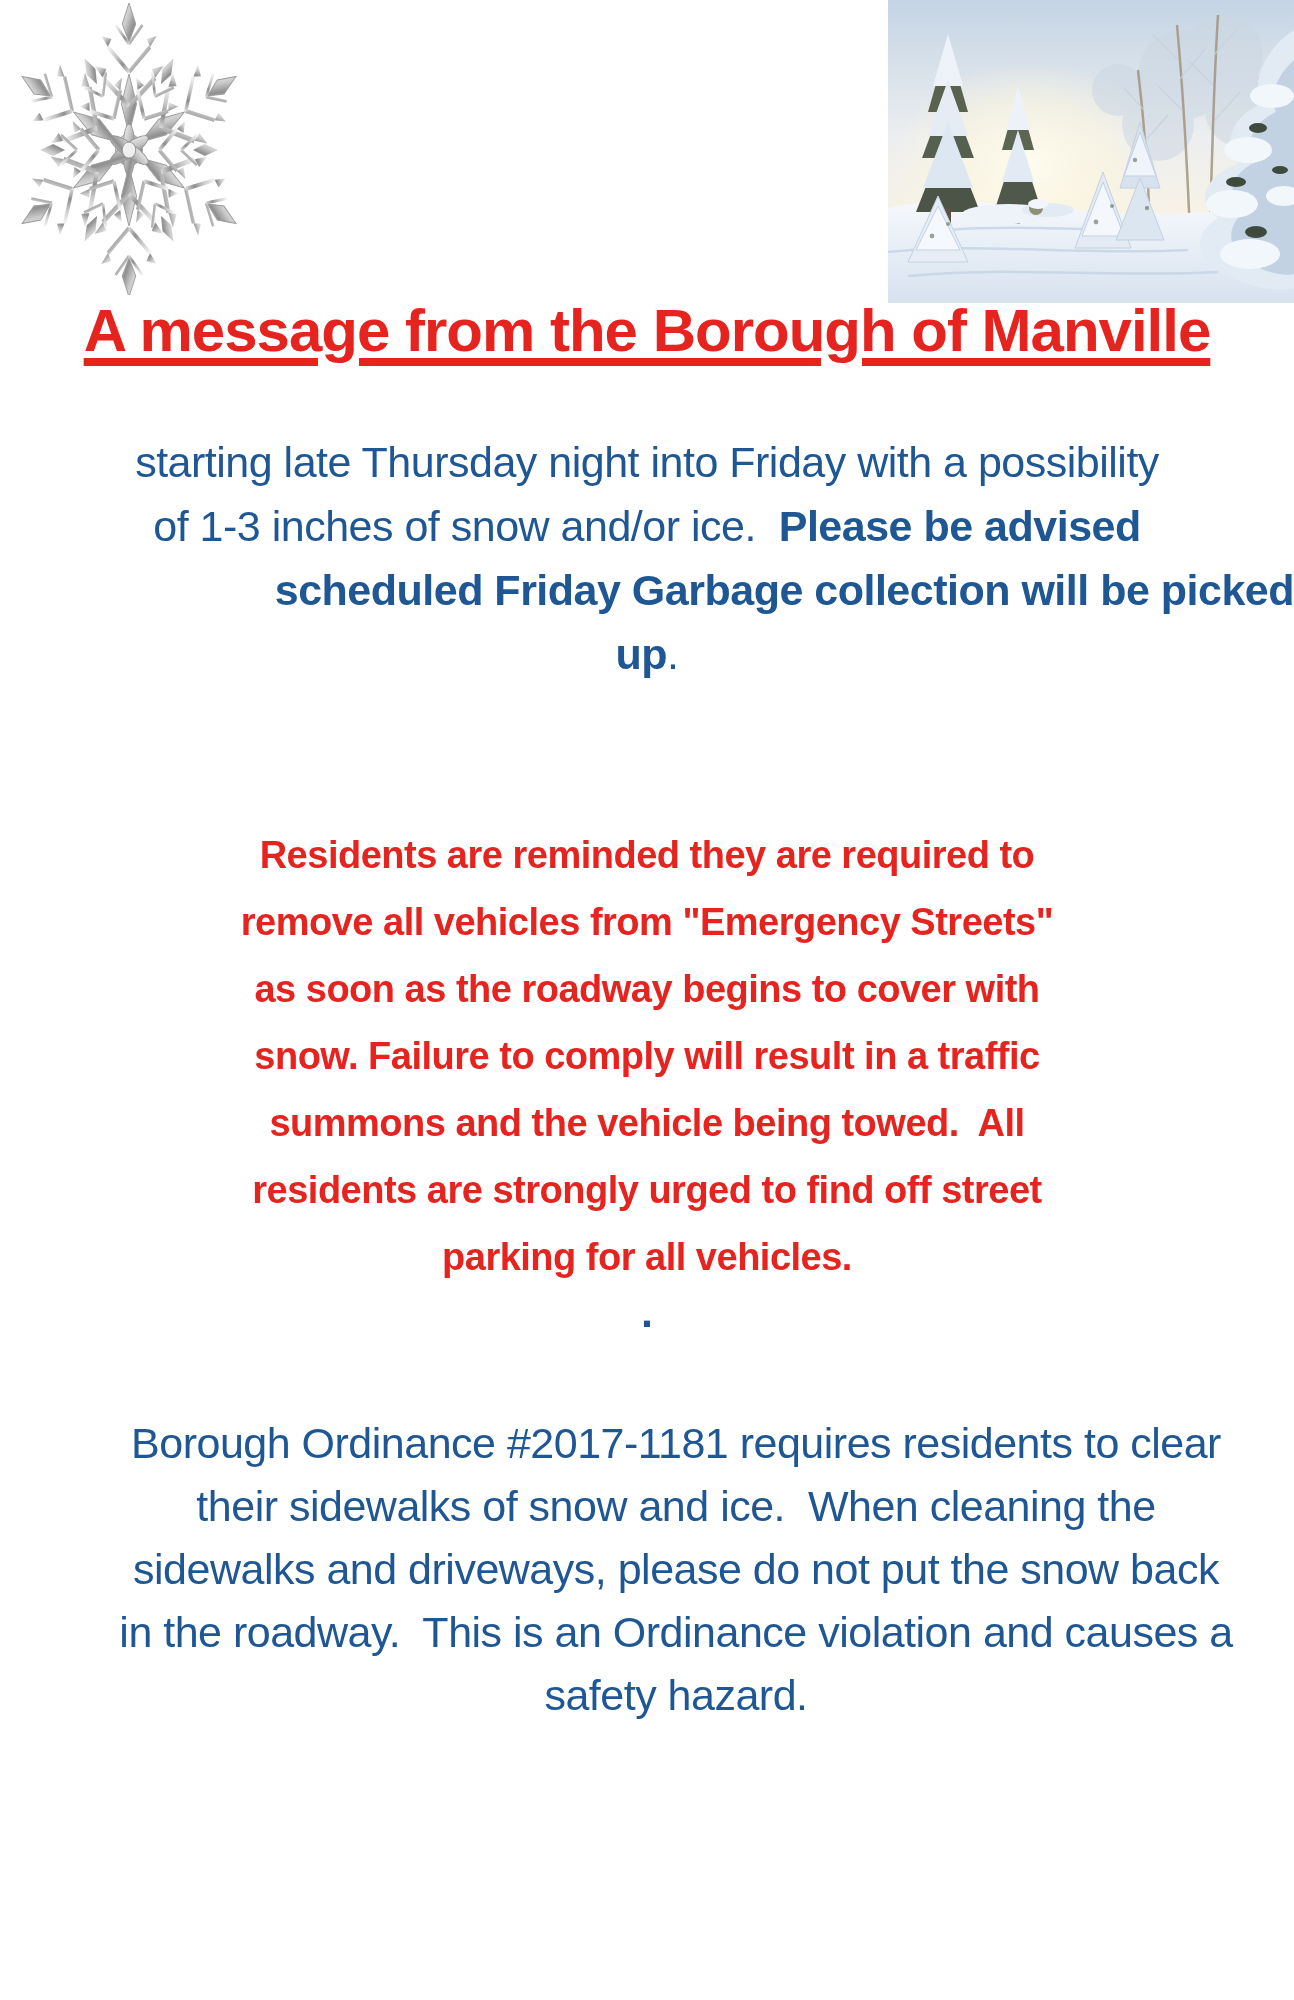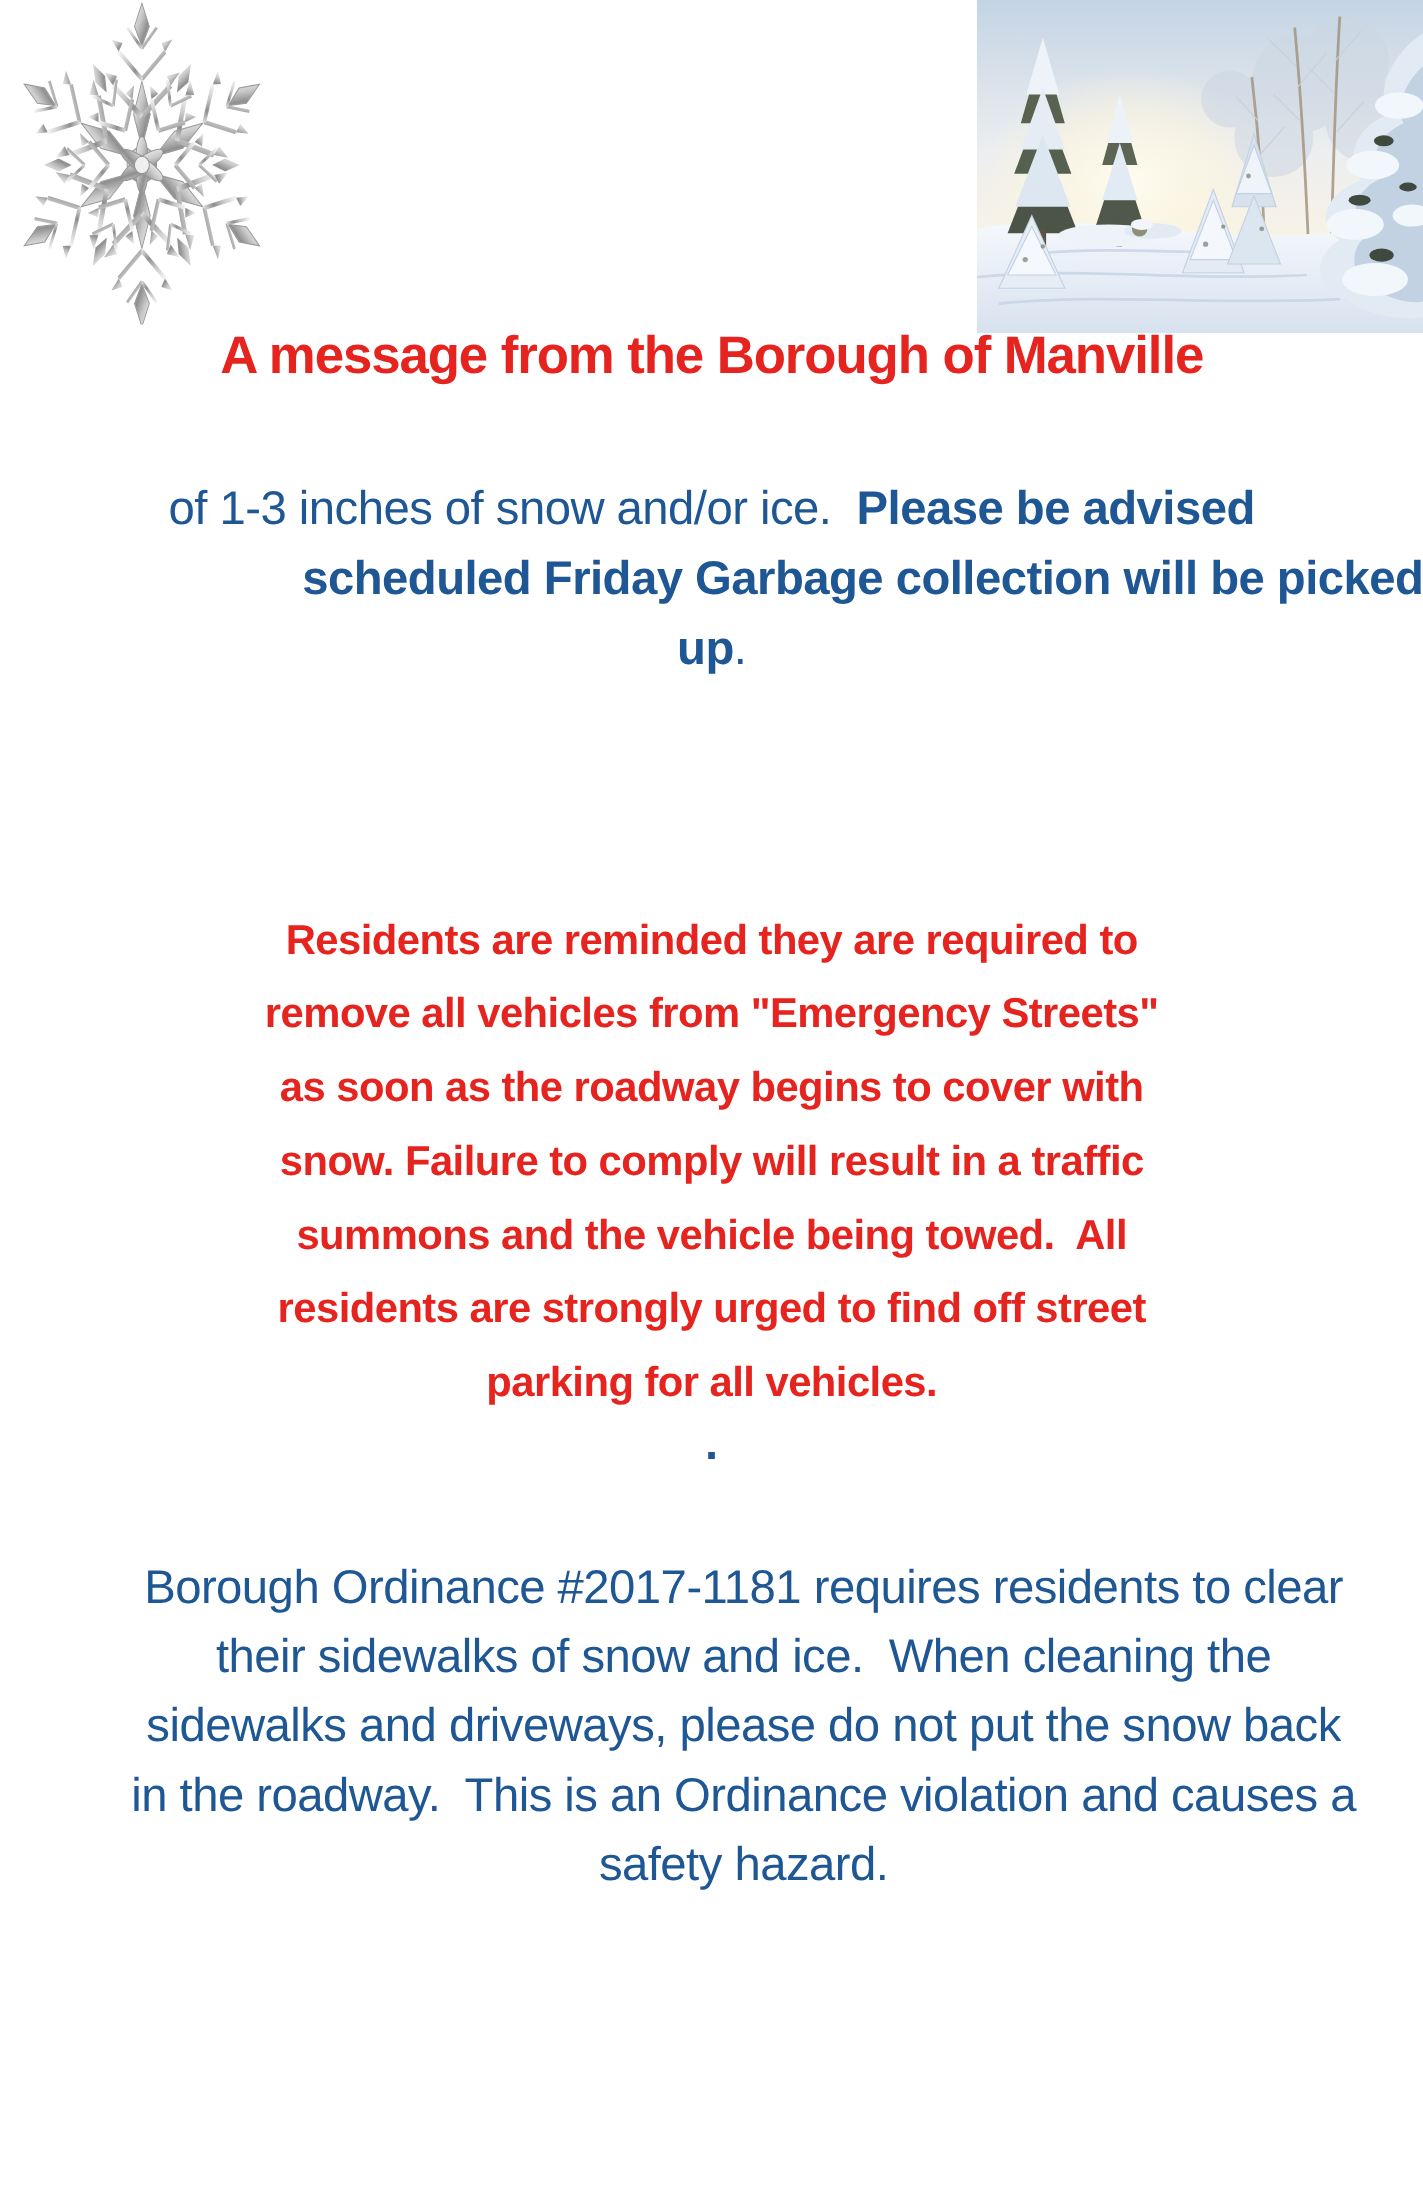--- a/index.html
+++ b/index.html
@@ -8,22 +8,22 @@
     font-family:"Liberation Sans",sans-serif;
   }
   :root{
     --red:#e6241f;
     --blue:#1e5794;
   }
   .snowflake{position:absolute;left:4px;top:0px;width:250px;height:295px;}
   .photo{position:absolute;left:888px;top:0px;width:406px;height:303px;}
   .title{
     position:absolute;top:296px;left:0;width:100%;text-align:center;
-    color:var(--red);font-size:48px;font-weight:800;letter-spacing:-1px;
-    text-decoration-thickness:8px;text-underline-offset:7px;
+    color:var(--red);font-size:60px;font-weight:800;letter-spacing:-1px;
+    text-decoration:underline;text-decoration-thickness:8px;text-underline-offset:7px;
     white-space:pre;
   }
   .para{position:absolute;left:0;width:100%;text-align:center;}
   .line{white-space:pre;}
   .intro{top:430px;color:var(--blue);font-size:43px;line-height:64px;letter-spacing:-0.5px;}
   .intro .b{font-weight:700;text-align:right;}
   .warning{top:822px;color:var(--red);font-size:38px;font-weight:700;line-height:67px;letter-spacing:-0.5px;}
   .lonedot{top:1288px;color:var(--blue);font-size:43px;font-weight:700;}
   .ordinance{top:1412px;color:var(--blue);font-size:43px;line-height:63px;letter-spacing:-0.5px;margin-left:29px;}
 </style>
@@ -192,20 +192,21 @@
 
     <ellipse cx="120" cy="214" rx="46" ry="10" fill="#eef3f9"></ellipse>
     <ellipse cx="160" cy="210" rx="26" ry="7" fill="#e2eaf4"></ellipse>
     <circle cx="148" cy="208" r="7" fill="#8d9077"></circle>
     <ellipse cx="150" cy="204" rx="10" ry="5" fill="#f2f6fb"></ellipse>
   </svg>
 
   <div class="title">A message from the Borough of Manville</div>
 
   <div class="para intro">
+    <div class="line">starting late Thursday night into Friday with a possibility</div>
     <div class="line"><span>of 1-3 inches of snow and/or ice.  </span><span class="b">Please be advised</span></div>
     <div class="line b">scheduled Friday Garbage collection will be picked</div>
     <div class="line"><span class="b">up</span><span>.</span></div>
   </div>
 
   <div class="para warning">
     <div class="line">Residents are reminded they are required to</div>
     <div class="line">remove all vehicles from "Emergency Streets"</div>
     <div class="line">as soon as the roadway begins to cover with</div>
     <div class="line">snow. Failure to comply will result in a traffic</div>

